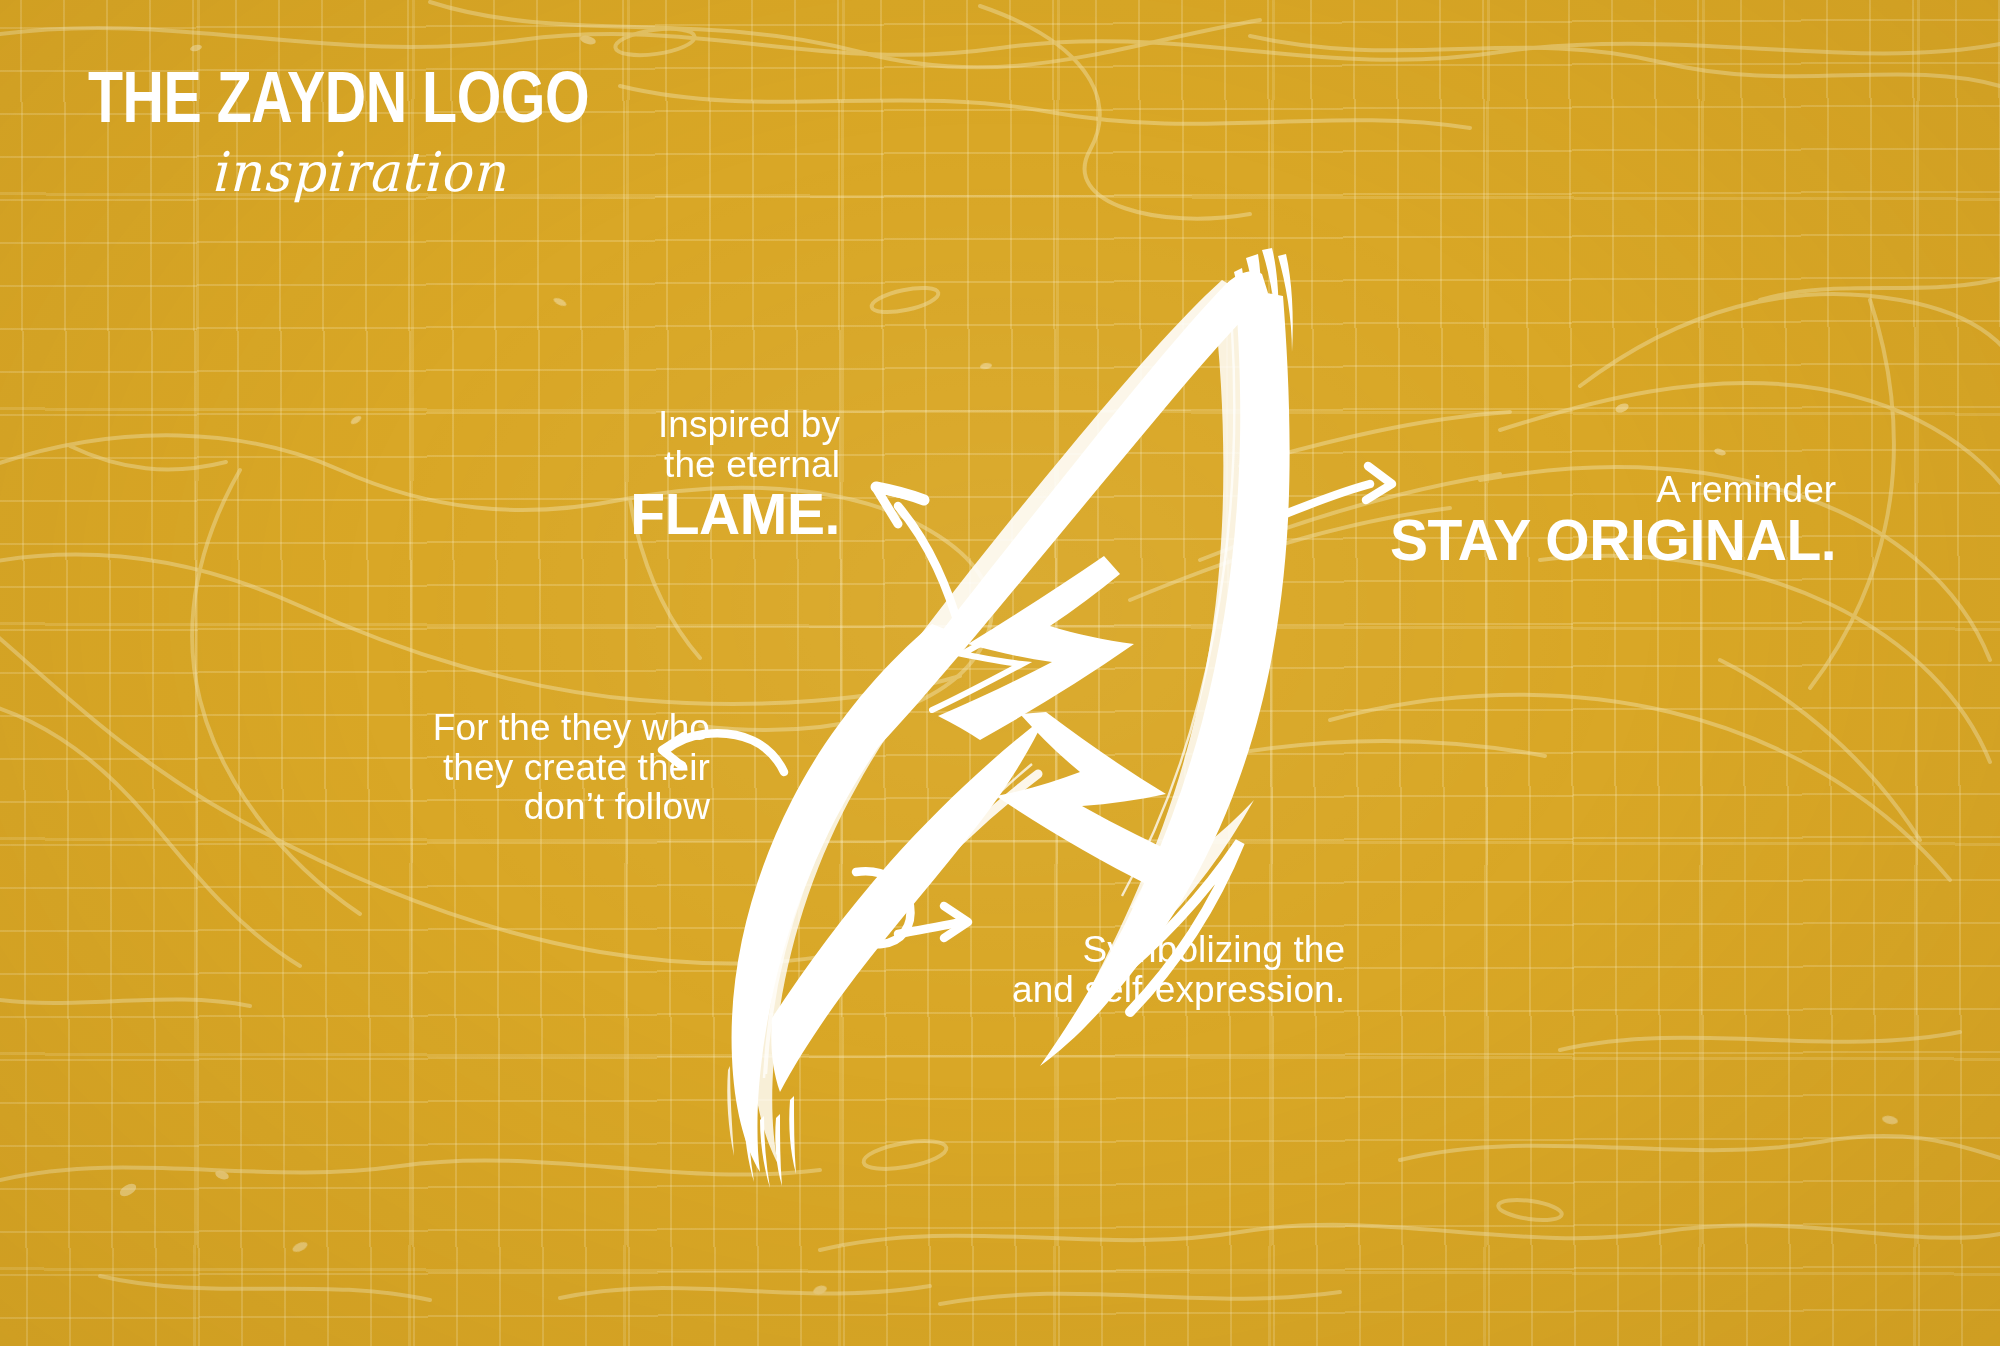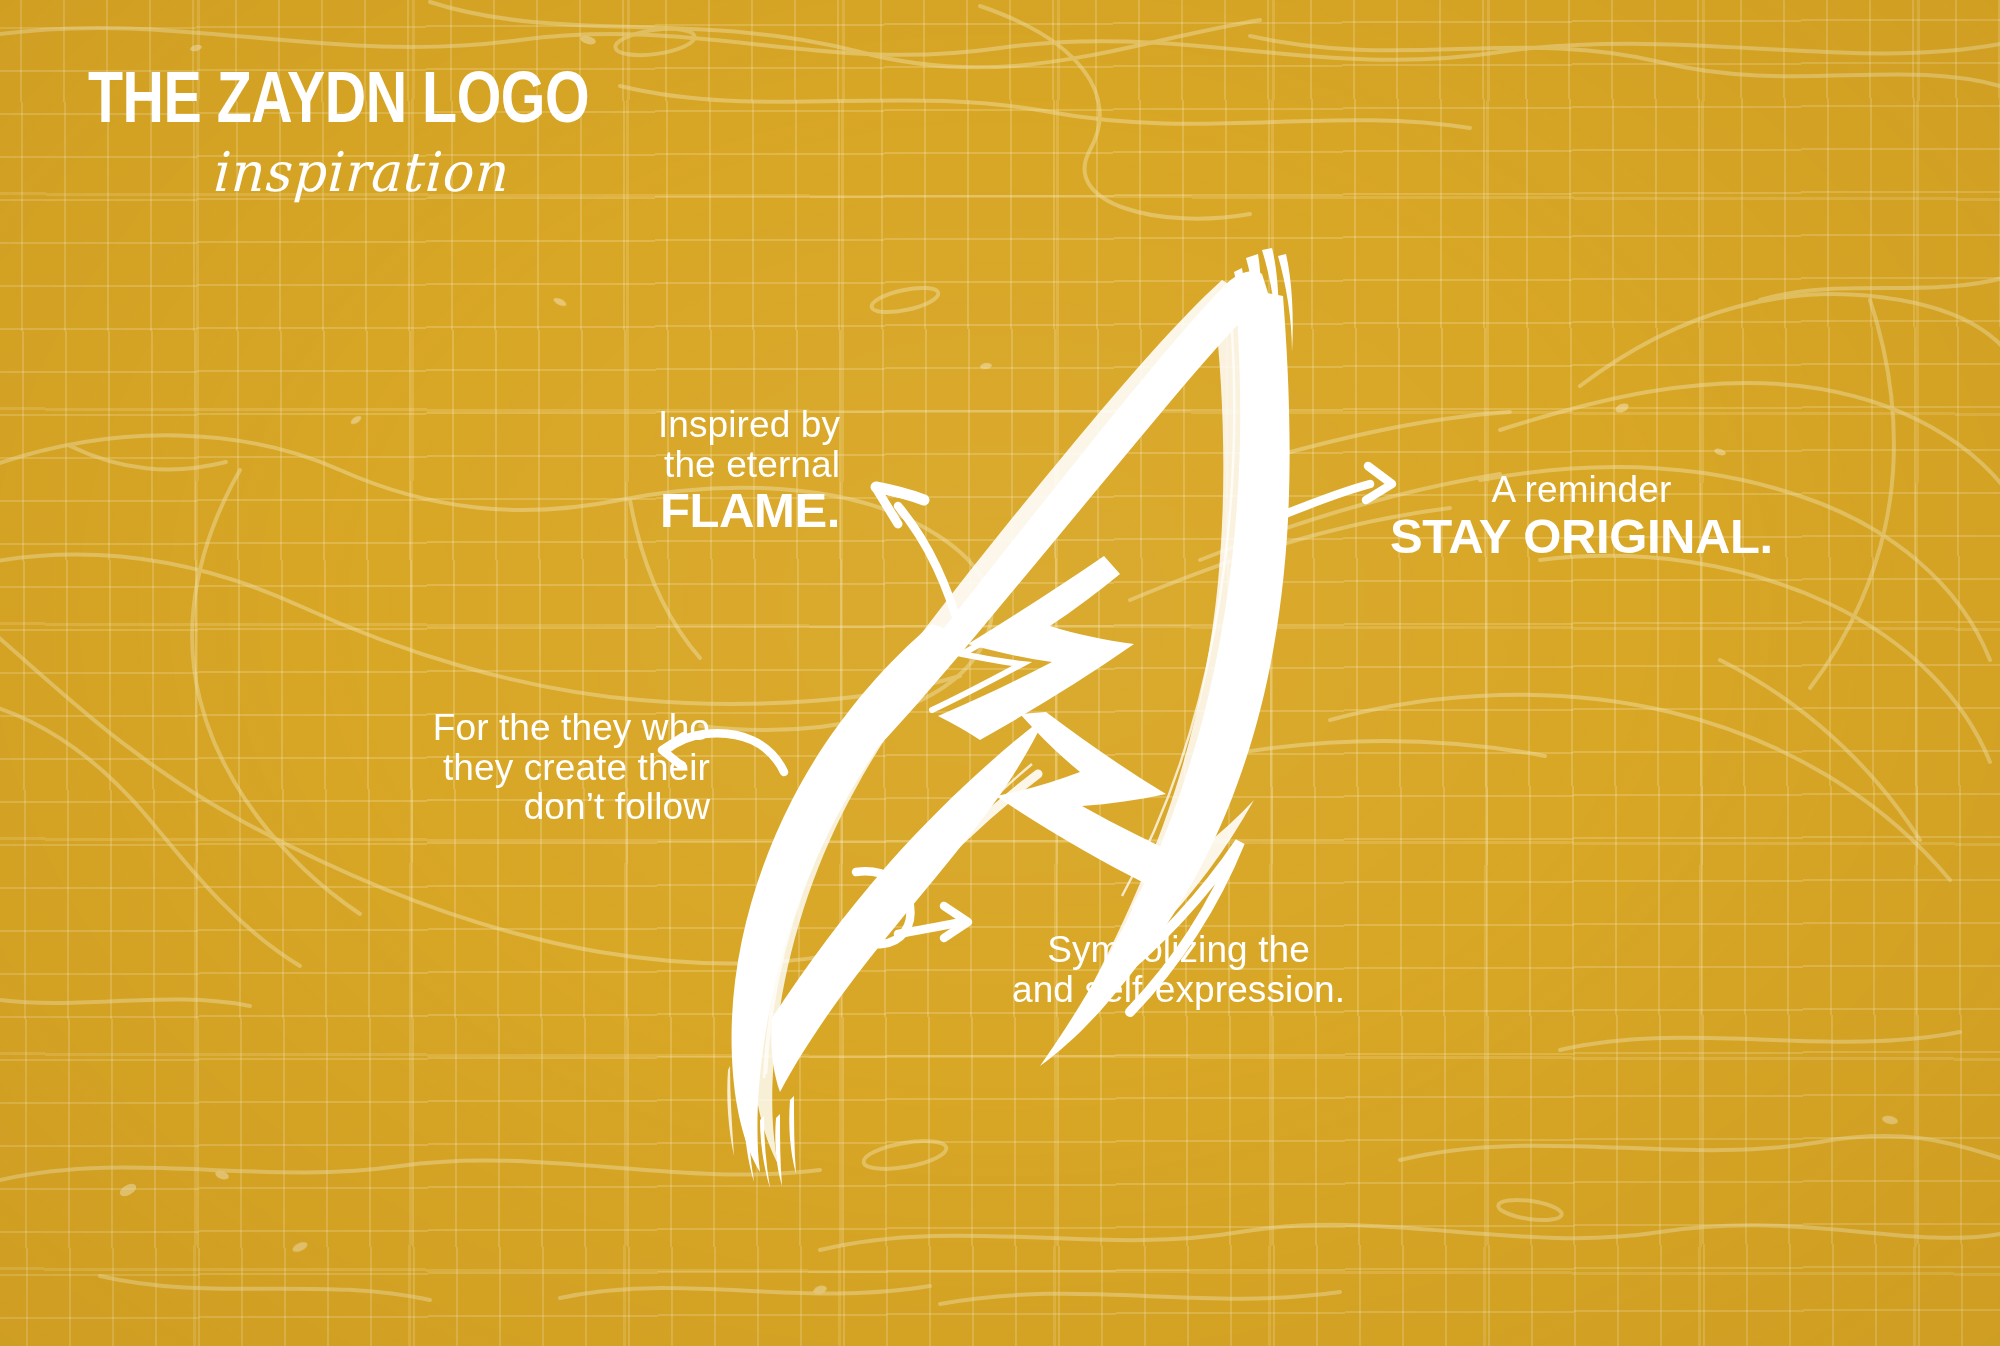--- a/index.html
+++ b/index.html
@@ -113,25 +113,25 @@
   }
   .callout .ln {
     display: block;
     font-weight: 400;
     font-size: 37px;
     letter-spacing: 0.1px;
     white-space: nowrap;
   }
   .callout .ln.strong {
     font-weight: 700;
-    font-size: 49px;
+    font-size: 57px;
     letter-spacing: -0.4px;
   }
   .callout.right-al { text-align: right; }
-  .callout.left-al  { text-align: center; }
+  .callout.left-al  { text-align: right; }
 
   #callout-flame    { right: 1160px; top: 405px; }
   #callout-original { left: 1390px;  top: 470px; }
   #callout-spark    { right: 1290px; top: 708px; }
   #callout-heat     { left: 1012px;  top: 930px; }
 
   
   .art {
     position: absolute;
     inset: 0;

